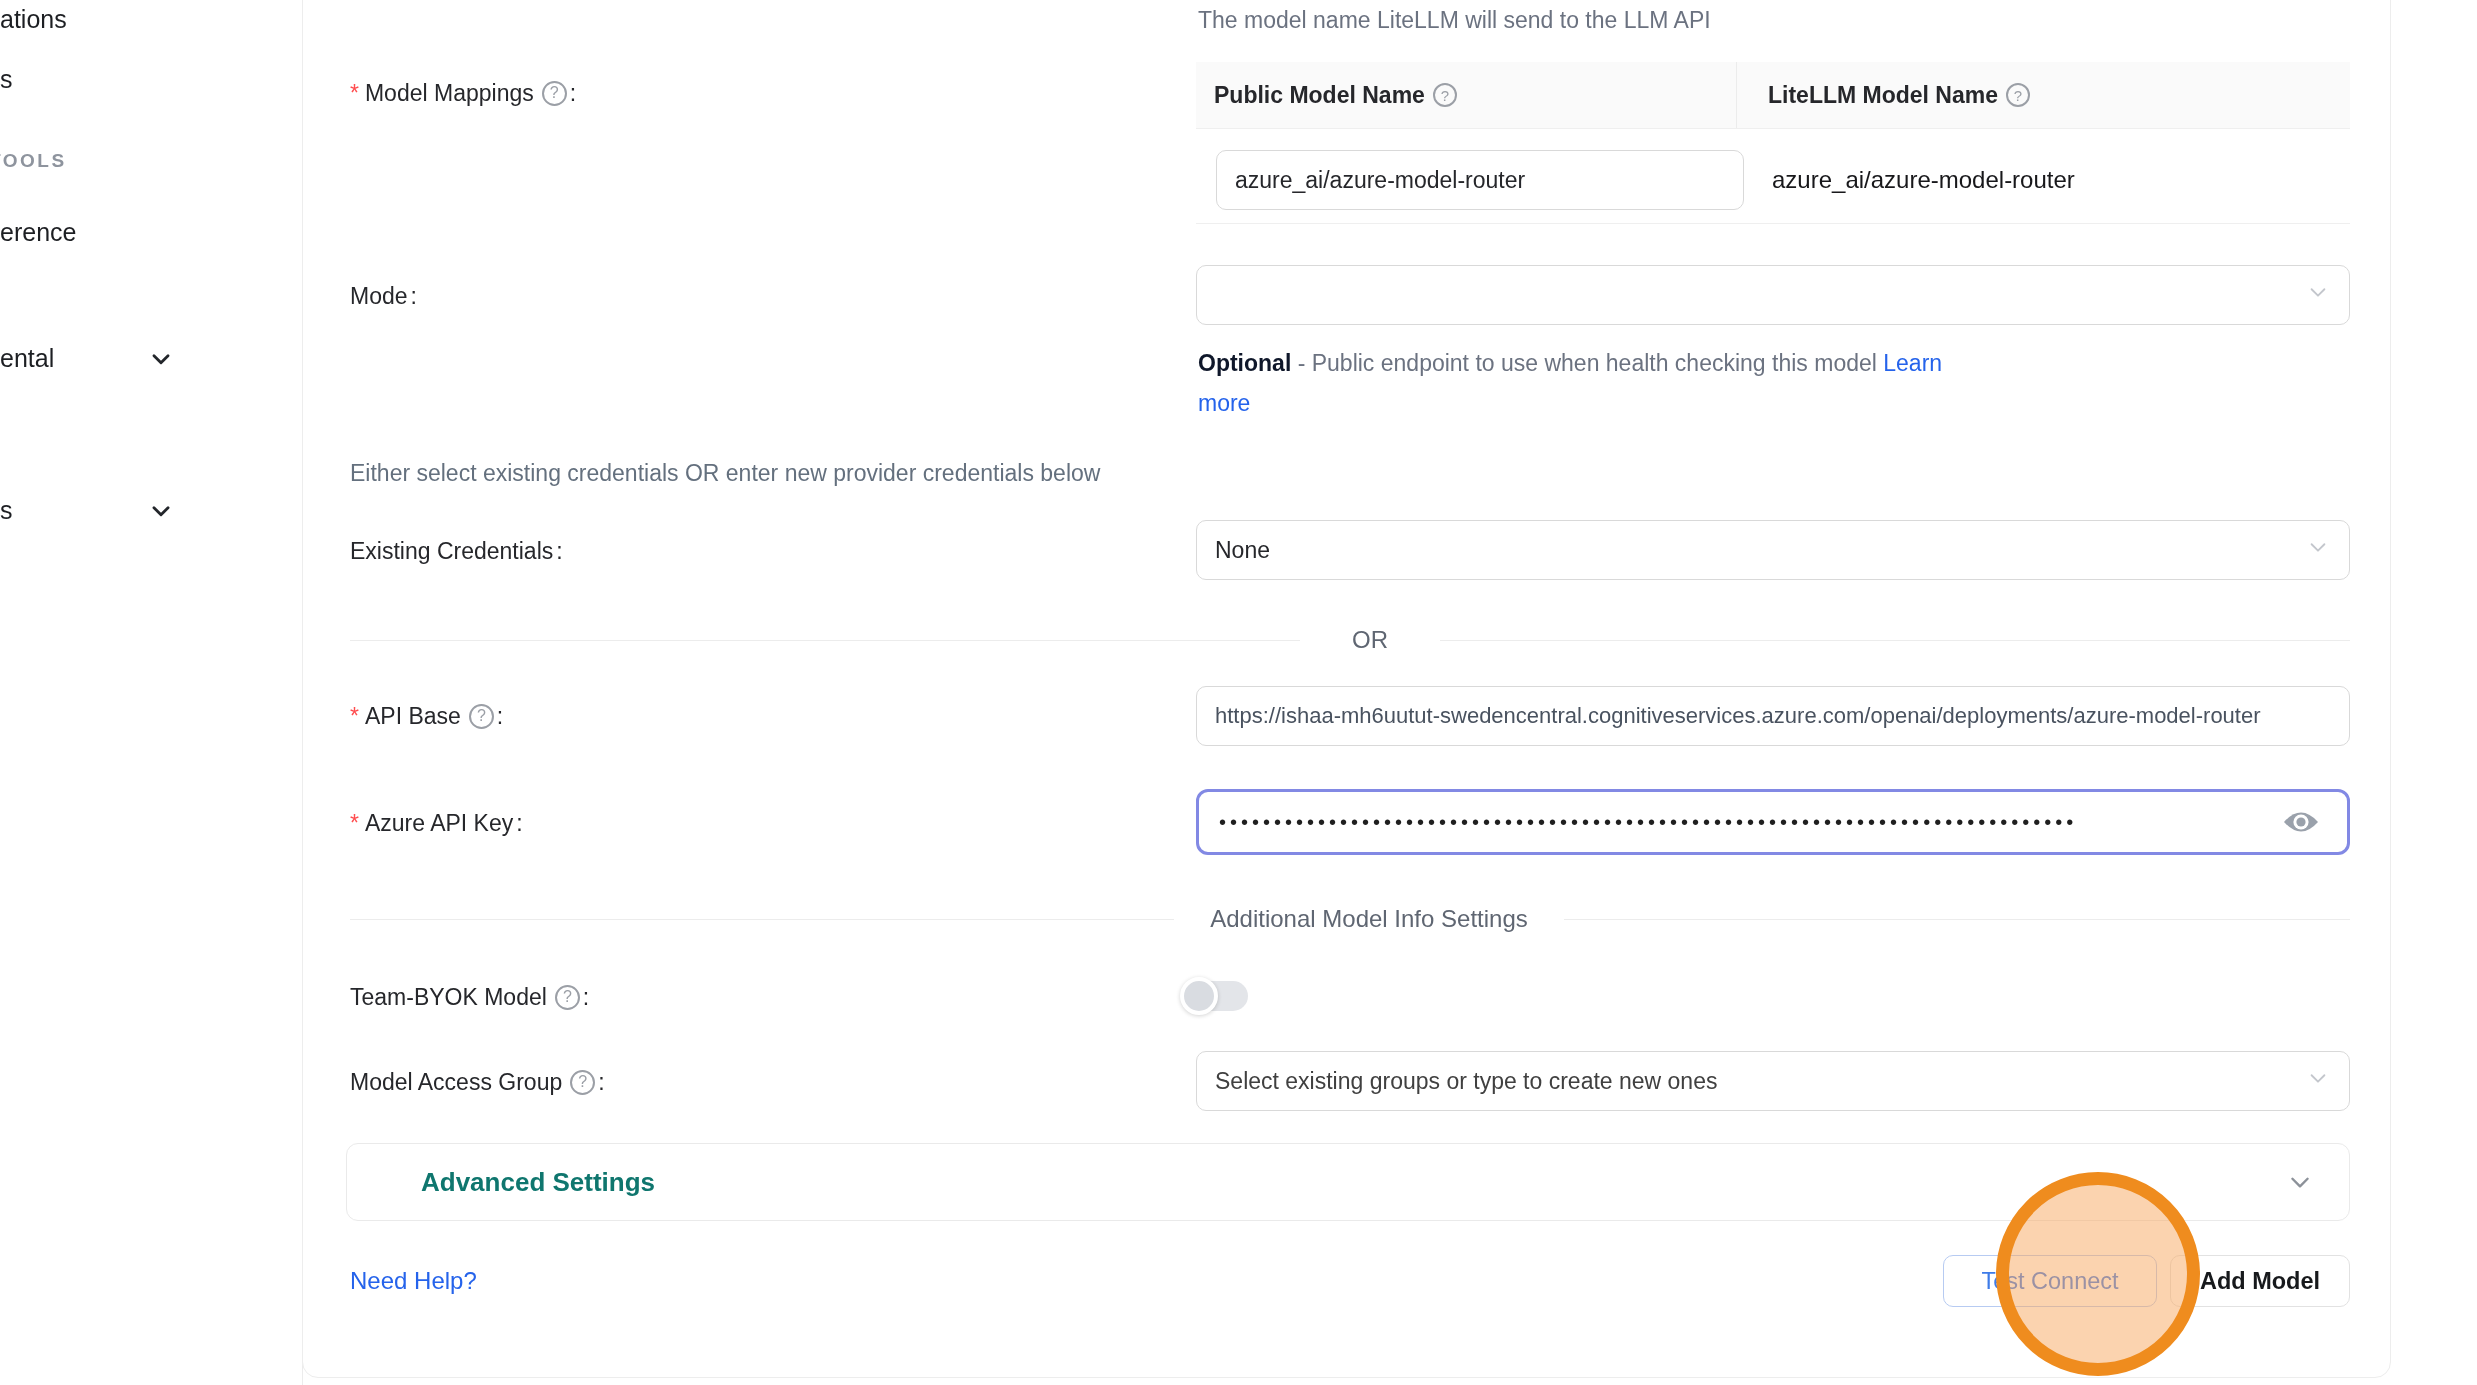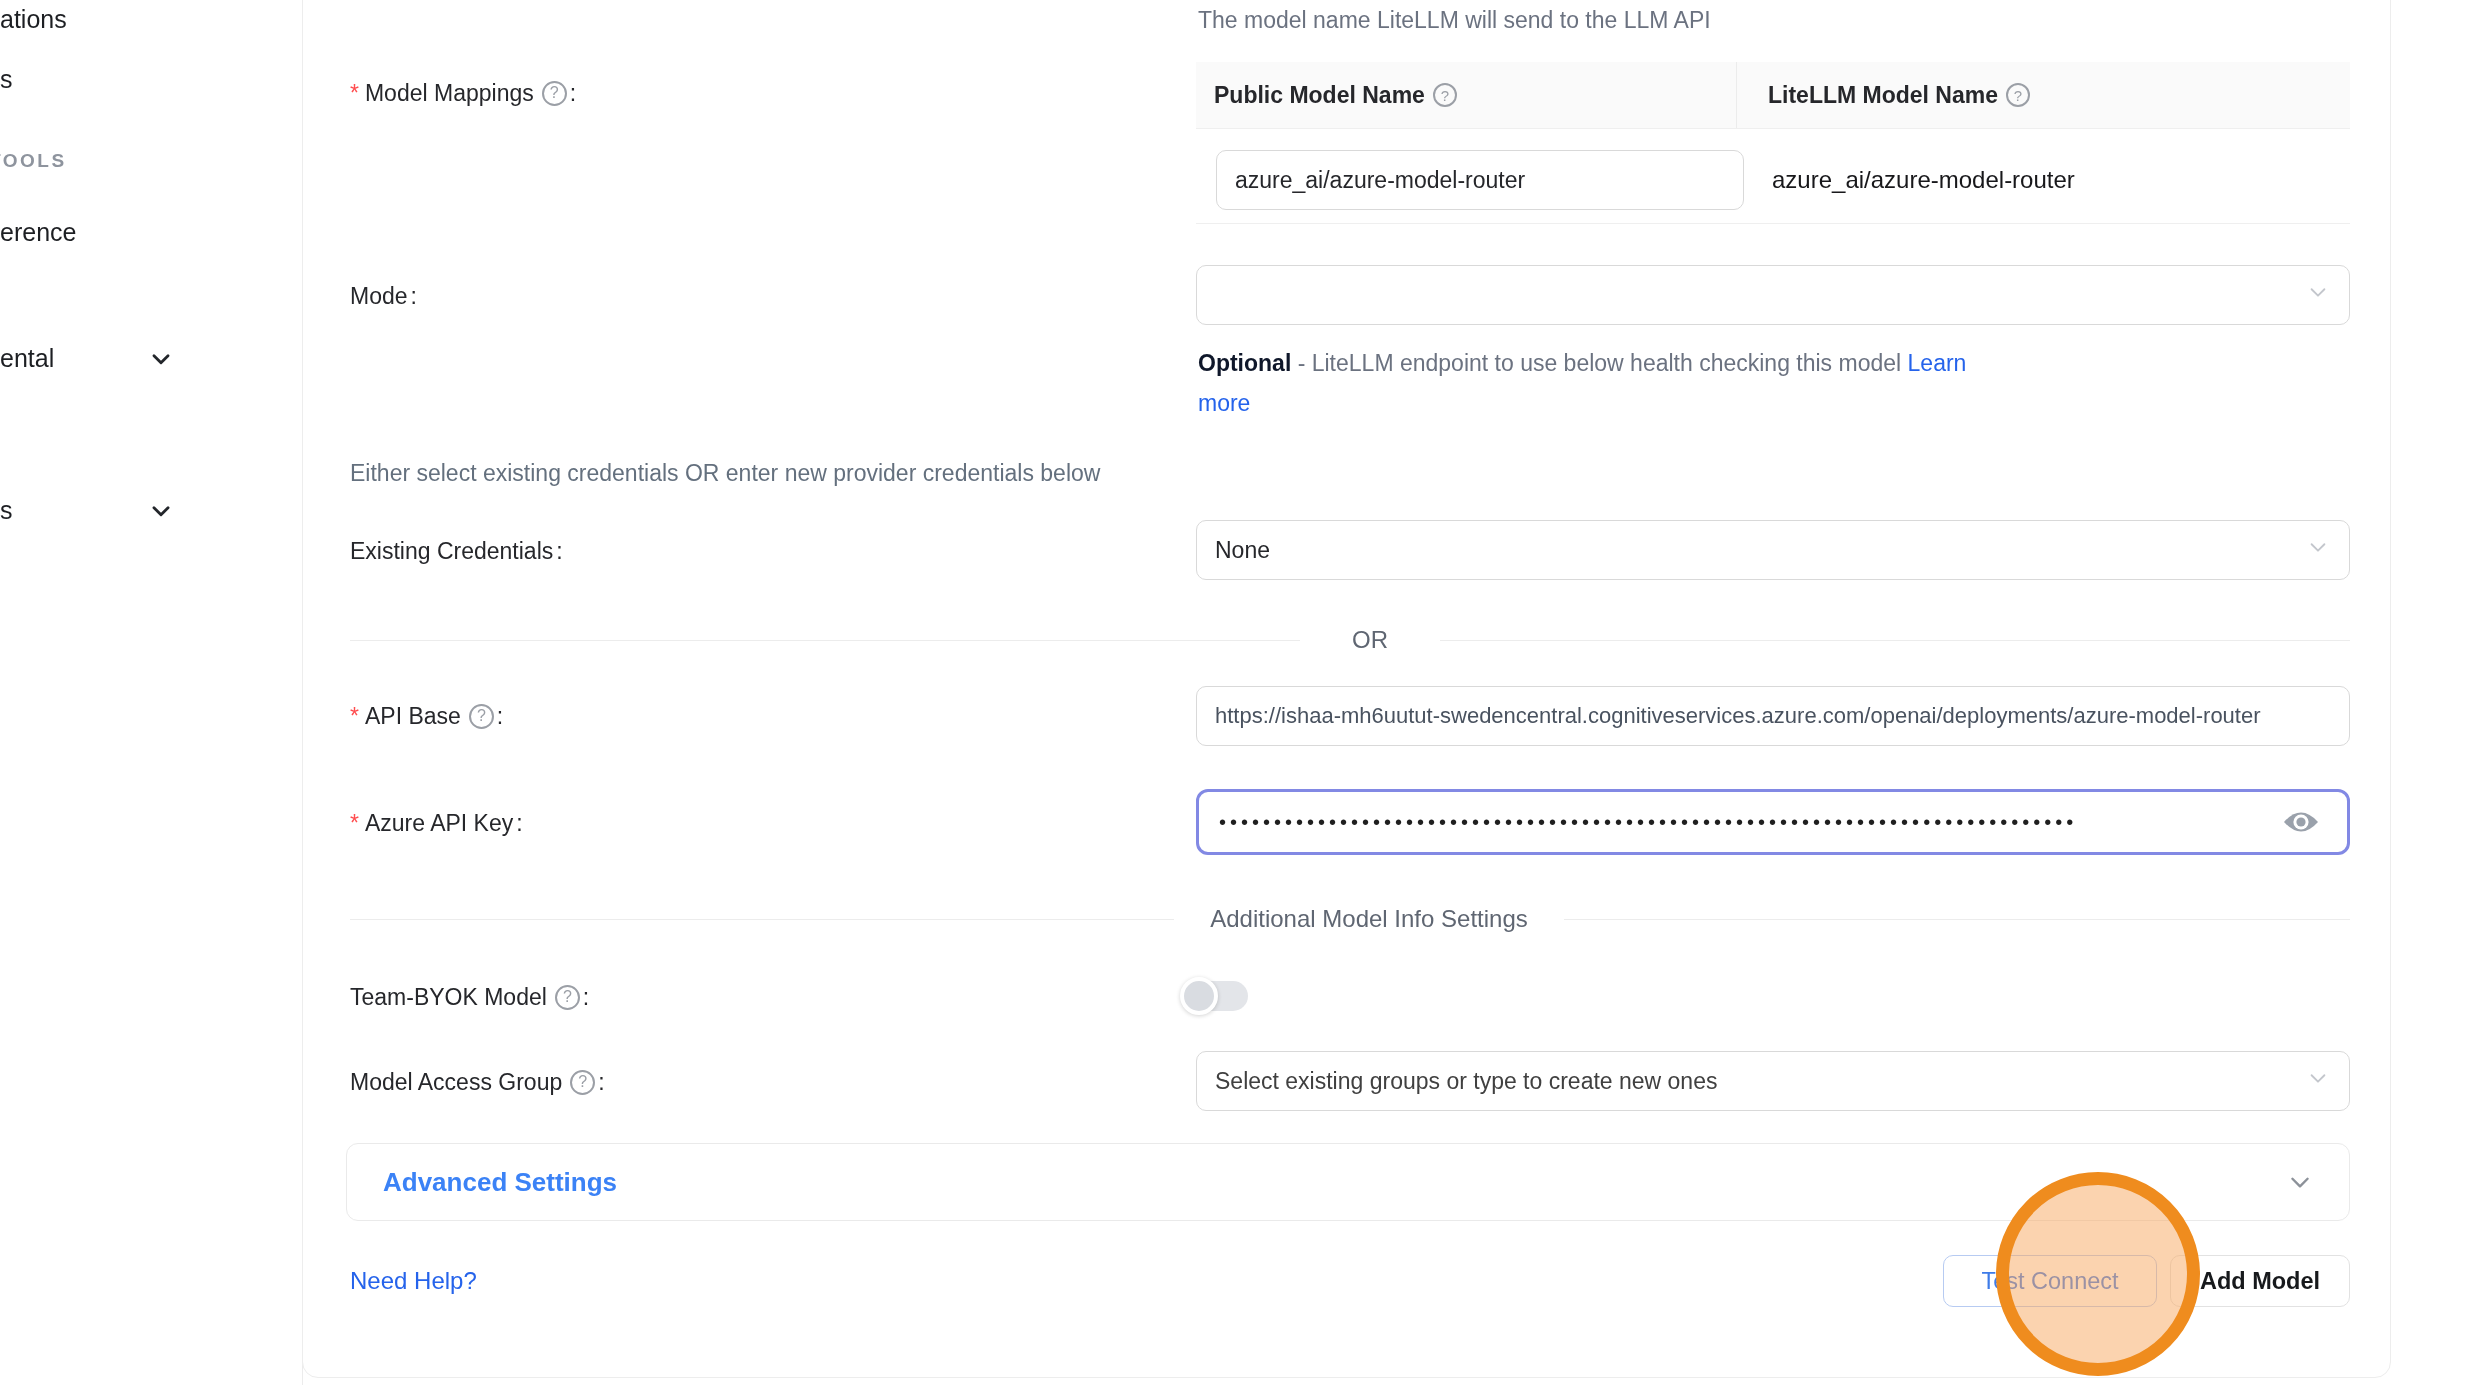--- a/index.html
+++ b/index.html
@@ -56,21 +56,21 @@
   #byok-toggle{position:absolute;left:1184px;top:981px;width:64px;height:30px;background:#e3e5e9;border-radius:15px;cursor:pointer;}
   #byok-knob{position:absolute;left:-4px;top:-4px;width:30px;height:30px;background:#d9dce1;border:4px solid #fff;
              border-radius:50%;box-shadow:0 1px 4px rgba(0,0,0,0.18);}
 
   .placeholder{color:#404040;}
 
   
   #adv-panel{position:absolute;left:346px;top:1143px;width:2004px;height:78px;border:1px solid #eaeaea;border-radius:12px;
              box-sizing:border-box;background:#fff;display:flex;align-items:center;justify-content:space-between;
              padding:0 36px;cursor:pointer;}
-  #adv-title{font-size:26px;font-weight:700;color:#3b82f6;}
+  #adv-title{font-size:26px;font-weight:700;color:#0f766e;margin-left:38px;}
 
   
   .btn{position:absolute;height:52px;border-radius:10px;background:#fff;display:flex;align-items:center;justify-content:center;
        font-size:23.5px;box-sizing:border-box;cursor:pointer;}
   #btn-test{left:1943px;top:1255px;width:214px;border:1.5px solid #b7cbf2;color:#3e7be8;}
   #btn-add{left:2170px;top:1255px;width:180px;border:1.5px solid #e2e2e2;color:#17191c;font-weight:600;}
 
   
   #click-ring{position:absolute;left:1996px;top:1172px;width:204px;height:204px;border:13px solid #ef8c1e;
               border-radius:50%;background:rgba(247,168,95,0.5);box-sizing:border-box;z-index:40;}
@@ -135,21 +135,21 @@
     <span class="box-pad"></span>
     <span class="sel-chev">
       <svg width="22" height="22" viewBox="0 0 24 24">
           <path d="M5 9 L12 16 L19 9" fill="none" stroke="#c3c6cc" stroke-width="2" stroke-linecap="round" stroke-linejoin="round"></path>
         </svg>
     </span>
   </div>
 
   <div class="help-wrap" style="left:1198px;top:343px;width:830px;">
     <div>
-      <span class="help-bold">Optional</span><span> - LiteLLM endpoint to use below health checking this model </span><span class="link">Learn</span>
+      <span class="help-bold">Optional</span><span> - Public endpoint to use when health checking this model </span><span class="link">Learn</span>
     </div>
     <div>
       <span class="link">more</span>
     </div>
   </div>
 
   <div class="abs hint" style="left:350px;top:456px;color:#64707e;">Either select existing credentials OR enter new provider credentials below</div>
 
   <div class="flabel" style="left:350px;top:536px;">
     <span>Existing Credentials</span>

